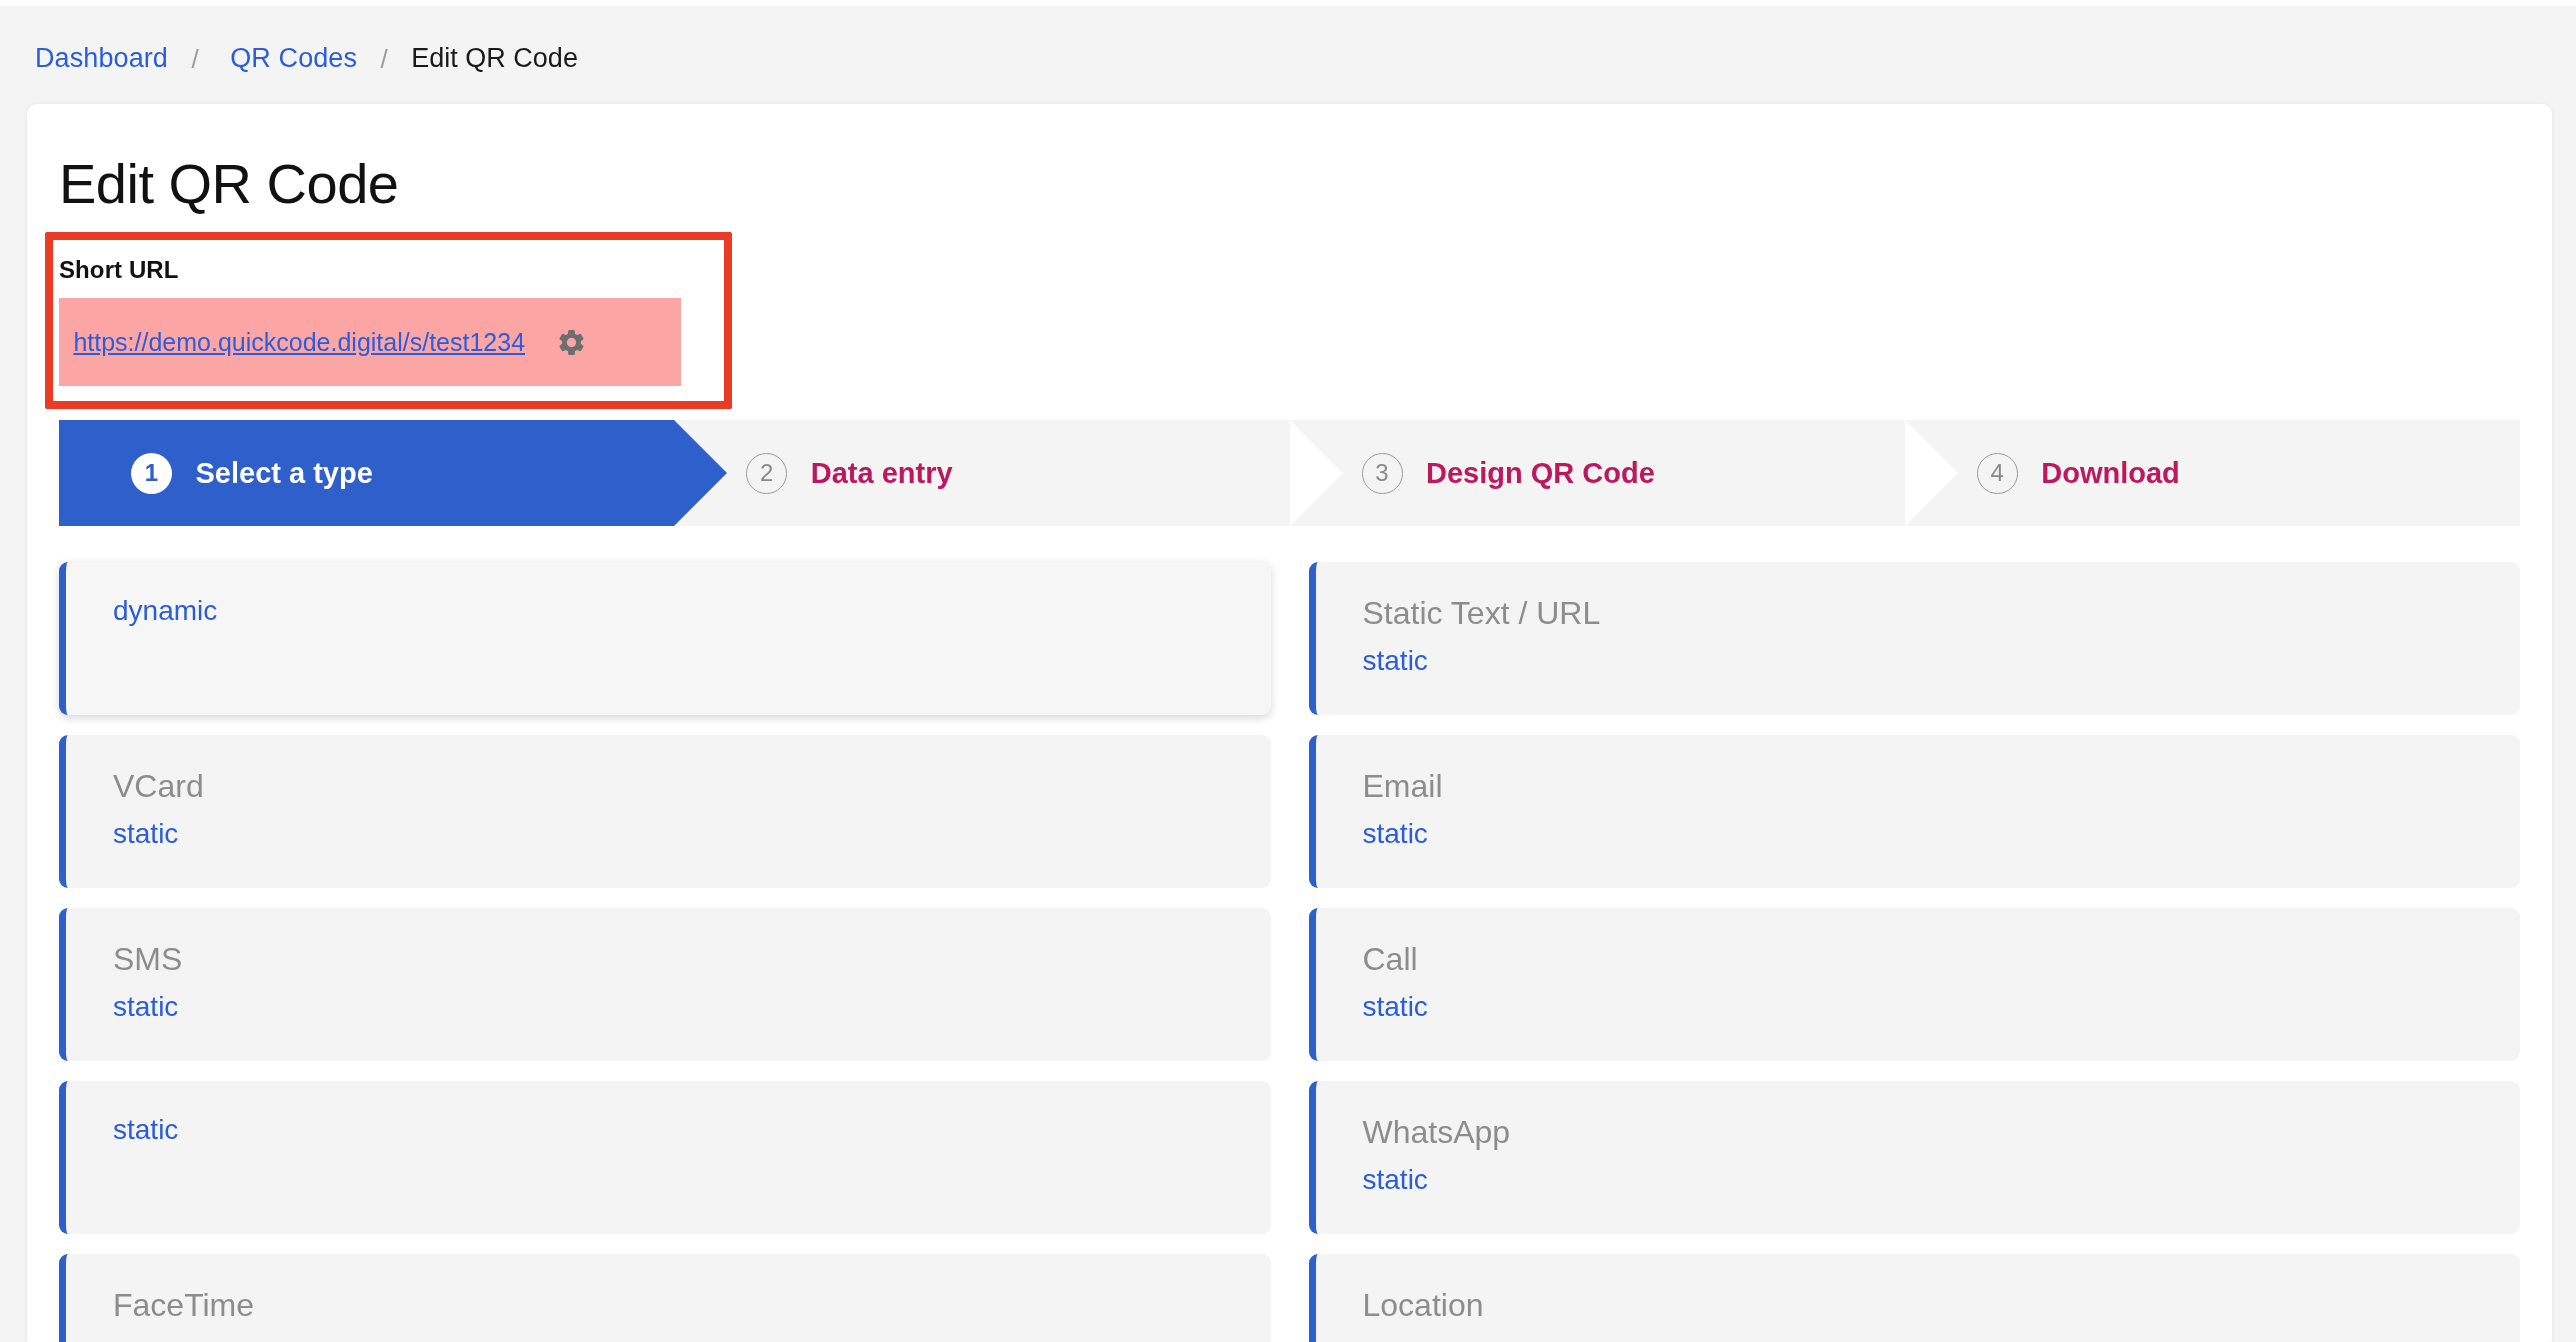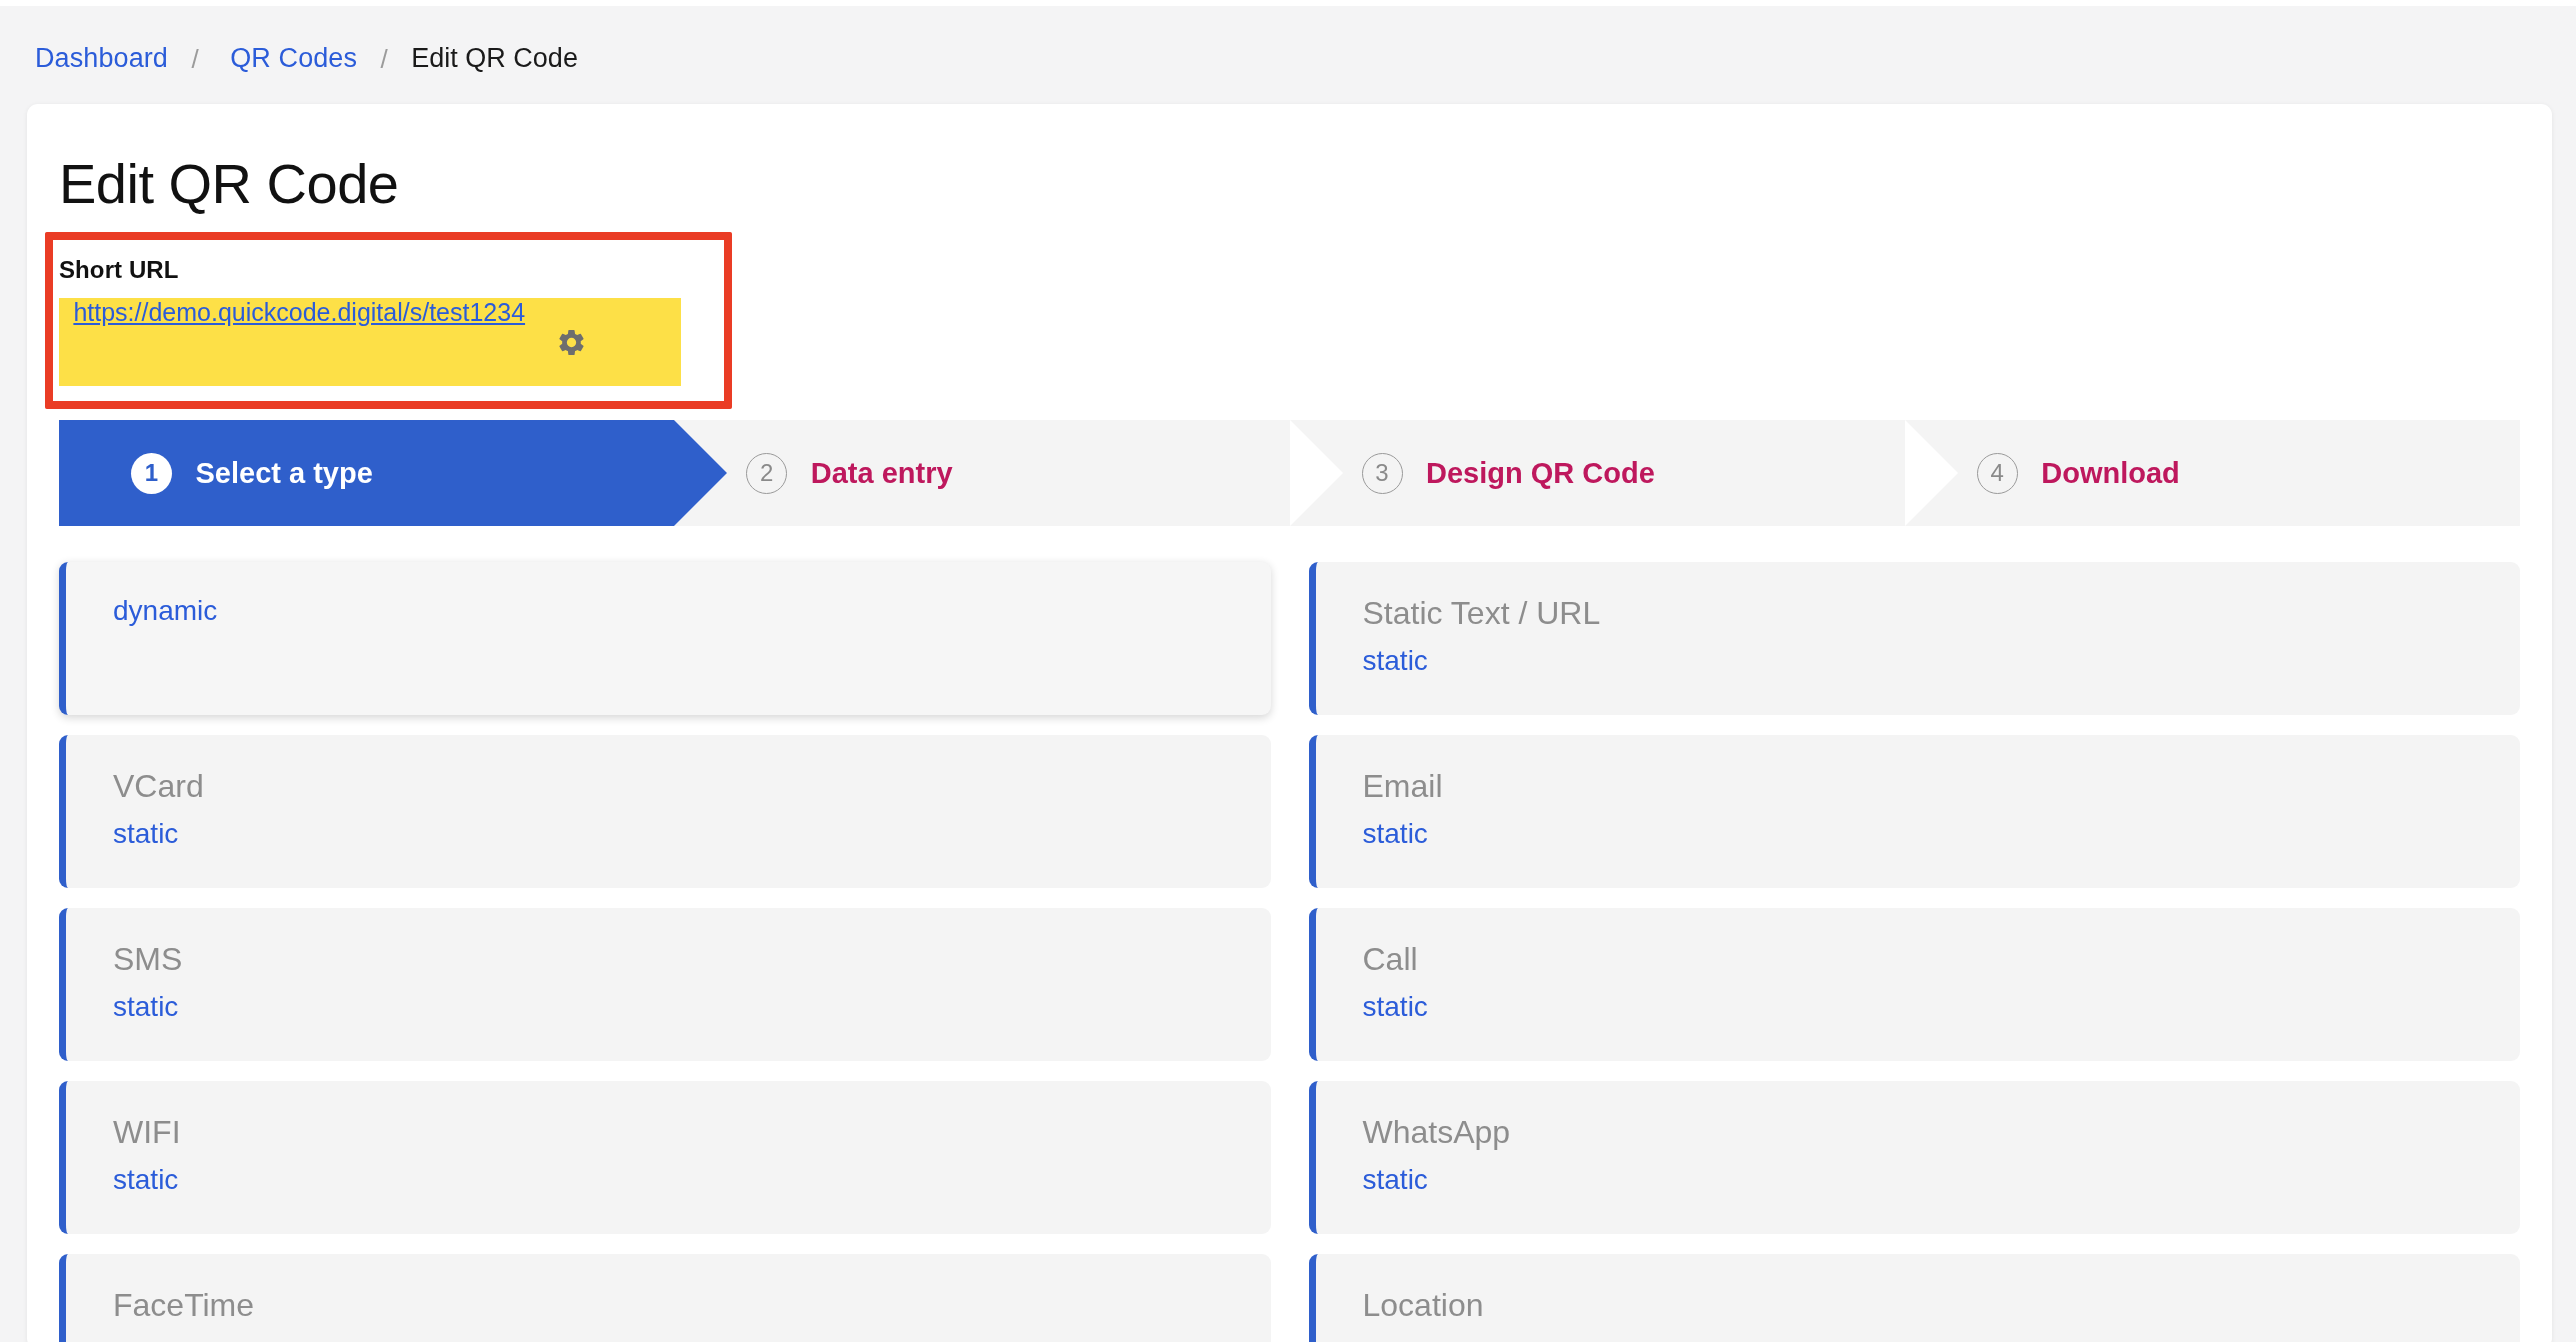--- a/index.html
+++ b/index.html
@@ -109,22 +109,23 @@
   .shorturl-label {
     font-size: 24px;
     font-weight: bold;
     color: #111111;
     letter-spacing: 0.1px;
     margin-bottom: 14.4px;
   }
   .shorturl-field {
     width: 622px;
     height: 88px;
-    background: #fde047;
-    display: flex;
+    background: #fca5a5;
+    display: flex;
+    align-items: center;
     padding-left: 14.4px;
     gap: 31px;
   }
   .shorturl-link {
     color: #2b5cd9;
     text-decoration: underline;
     font-size: 25px;
     cursor: pointer;
     white-space: nowrap;
   }
@@ -319,21 +320,20 @@
       </div>
       <div class="type-card">
         <div class="type-title">SMS</div>
         <div class="type-sub">static</div>
       </div>
       <div class="type-card">
         <div class="type-title">Call</div>
         <div class="type-sub">static</div>
       </div>
       <div class="type-card">
-        <div class="type-title">WIFI</div>
         <div class="type-sub">static</div>
       </div>
       <div class="type-card">
         <div class="type-title">WhatsApp</div>
         <div class="type-sub">static</div>
       </div>
       <div class="type-card">
         <div class="type-title">FaceTime</div>
         <div class="type-sub">static</div>
       </div>

